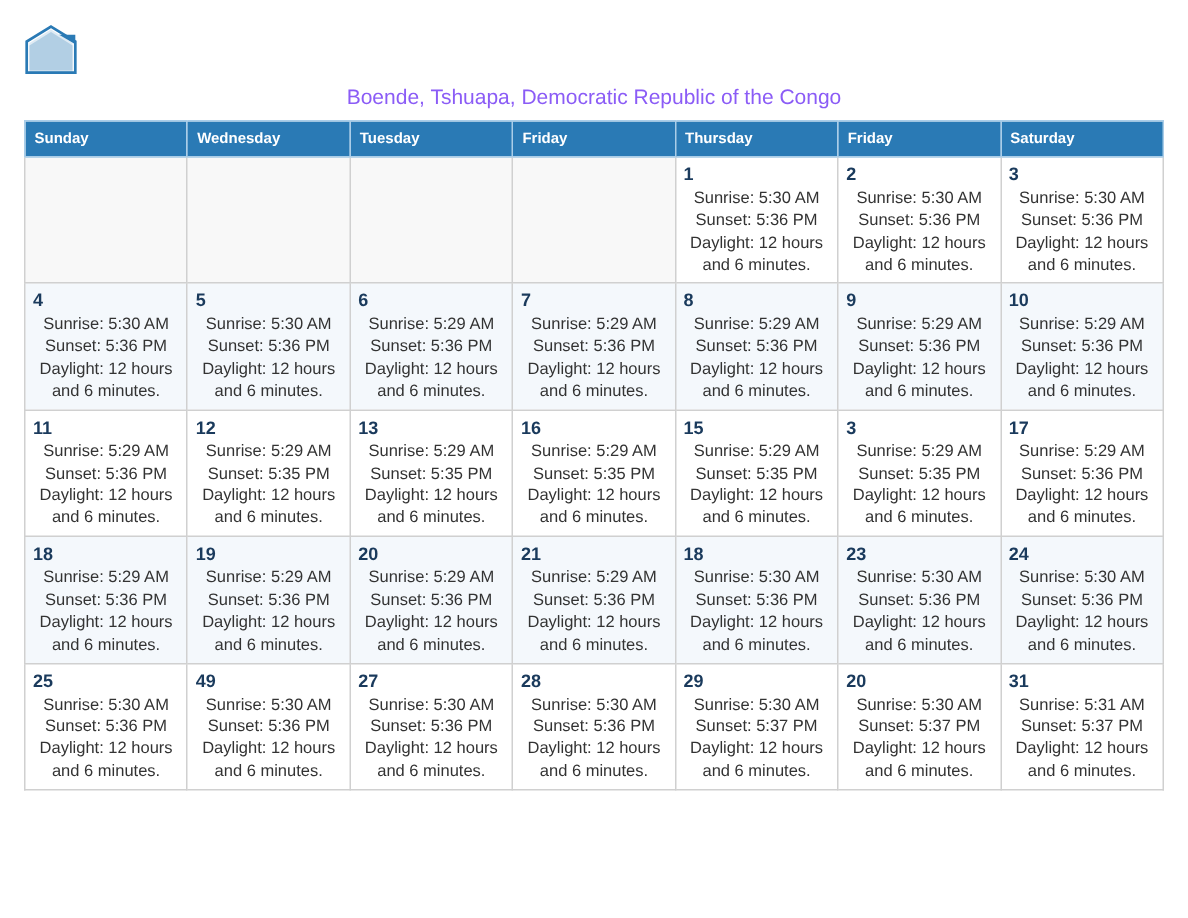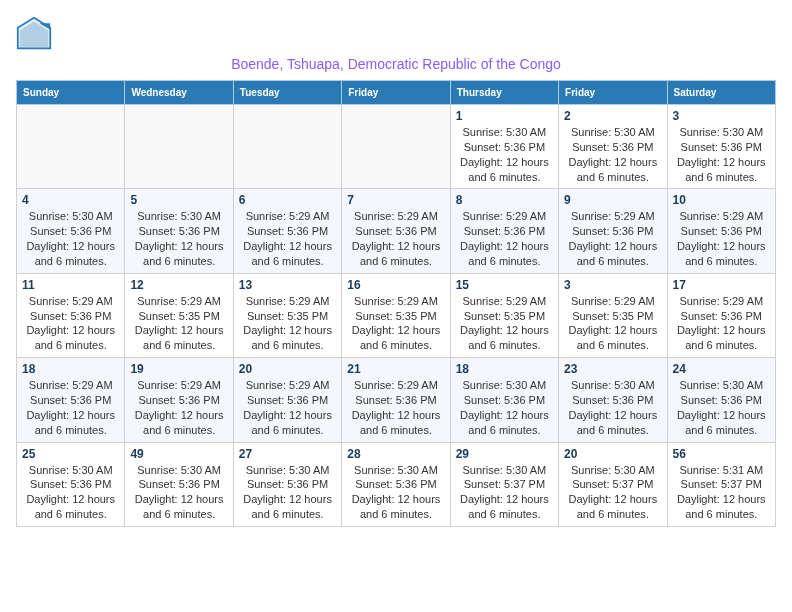--- a/index.html
+++ b/index.html
@@ -247,18 +247,18 @@
         </td>
         <td>
           <span class="day-num">29</span>
           <div class="day-info">Sunrise: 5:30 AM<br>Sunset: 5:37 PM<br>Daylight: 12 hours<br>and 6 minutes.</div>
         </td>
         <td>
           <span class="day-num">20</span>
           <div class="day-info">Sunrise: 5:30 AM<br>Sunset: 5:37 PM<br>Daylight: 12 hours<br>and 6 minutes.</div>
         </td>
         <td>
-          <span class="day-num">56</span>
+          <span class="day-num">31</span>
           <div class="day-info">Sunrise: 5:31 AM<br>Sunset: 5:37 PM<br>Daylight: 12 hours<br>and 6 minutes.</div>
         </td>
       </tr>
     </tbody>
 </table>
 
 </body></html>

